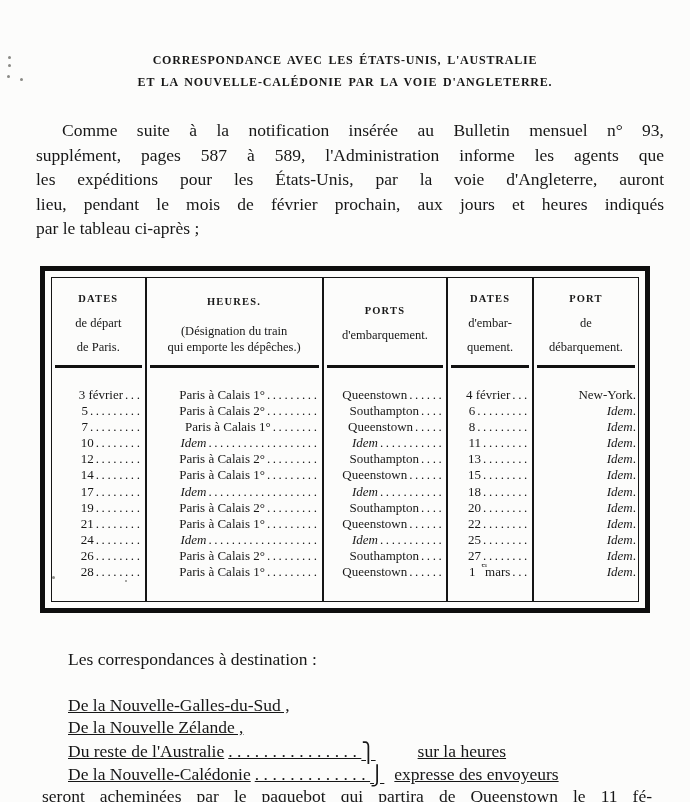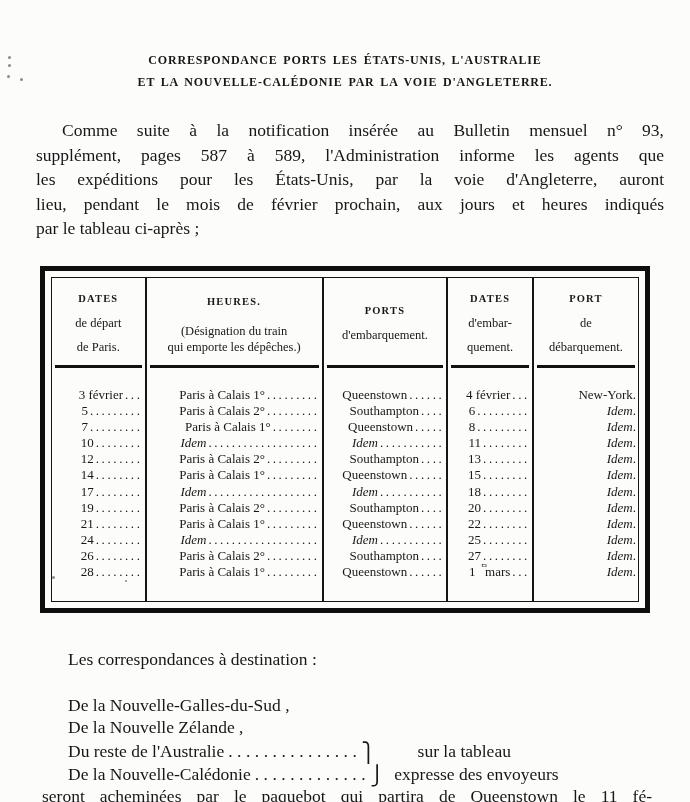--- a/index.html
+++ b/index.html
@@ -102,21 +102,21 @@
   table.schedule tbody tr:last-child td{padding-bottom:21px;}
   .dots{letter-spacing:2.6px;padding-left:2px;}
   sup{font-size:0.62em;line-height:0;position:relative;top:-0.45em;left:6px;}
 
   
   .footer{
     margin:36px 38px 0 42px;
     font-size:17.5px;
   }
   .footer-intro{margin-left:26px;white-space:nowrap;}
-  .dest-list{margin-top:24px;margin-left:26px;line-height:22.3px;}
+  .dest-list{margin-top:24px;margin-left:26px;line-height:22.3px;text-decoration:underline;}
   .dest-line{display:flex;align-items:baseline;white-space:nowrap;}
   .dest-line .dots{letter-spacing:4.5px;padding-left:4px;}
   .brace{
     font-family:"DejaVu Sans","DejaVu Serif",serif;
     font-size:19px;position:relative;top:2px;
   }
   .annotation{white-space:nowrap;}
   .dest-line:nth-child(3) .annotation{margin-left:42px;}
   .dest-line:nth-child(4) .annotation{margin-left:10px;}
   .closing{line-height:22.3px;}
@@ -129,21 +129,21 @@
 <div class="page">
 
   <div class="speck s1"></div>
   <div class="speck s2"></div>
   <div class="speck s3"></div>
   <div class="speck s4"></div>
   <div class="speck s5"></div>
   <div class="speck s6"></div>
 
   <div class="doc-title">
-    <div>CORRESPONDANCE PORTS LES ÉTATS-UNIS, L'AUSTRALIE</div>
+    <div>CORRESPONDANCE AVEC LES ÉTATS-UNIS, L'AUSTRALIE</div>
     <div>ET LA NOUVELLE-CALÉDONIE PAR LA VOIE D'ANGLETERRE.</div>
   </div>
 
   <div class="intro">
     <div class="line just">Comme suite à la notification insérée au Bulletin mensuel n° 93,</div>
     <div class="line just">supplément, pages 587 à 589, l'Administration informe les agents que</div>
     <div class="line just">les expéditions pour les États-Unis, par la voie d'Angleterre, auront</div>
     <div class="line just">lieu, pendant le mois de février prochain, aux jours et heures indiqués</div>
     <div class="line">par le tableau ci-après ;</div>
   </div>
@@ -283,21 +283,21 @@
     <div class="dest-list">
         <div class="dest-line">
           <span>De la Nouvelle-Galles-du-Sud ,</span>
         </div>
         <div class="dest-line">
           <span>De la Nouvelle Zélande ,</span>
         </div>
         <div class="dest-line">
           <span>Du reste de l'Australie<span class="dots">...............</span></span>
           <span class="brace">⎫</span>
-          <span class="annotation">sur la tableau</span>
+          <span class="annotation">sur la heures</span>
         </div>
         <div class="dest-line">
           <span>De la Nouvelle-Calédonie<span class="dots">.............</span></span>
           <span class="brace">⎭</span>
           <span class="annotation">expresse des envoyeurs</span>
         </div>
       </div>
     <div class="closing">
       <div class="line just">seront acheminées par le paquebot qui partira de Queenstown le 11 fé-</div>
       <div class="line">vrier (de Paris le 10 au matin).</div>

